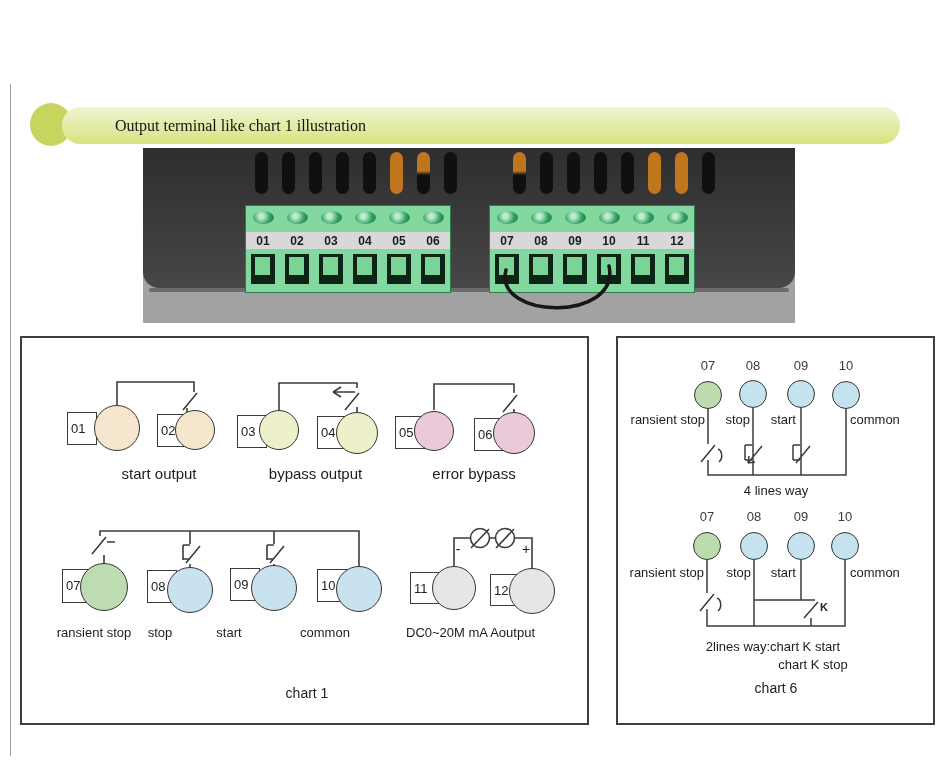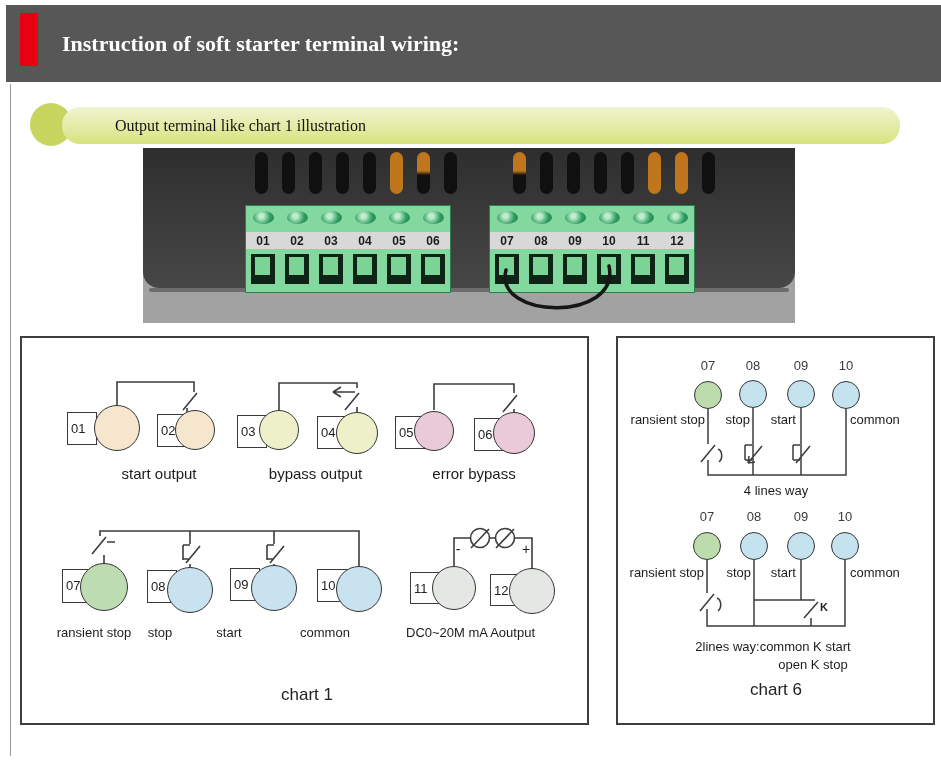--- a/index.html
+++ b/index.html
@@ -52,34 +52,30 @@
   .sq { position:absolute; width:30px; height:33px; border:1.5px solid #3a3a3a; background:#fff;
         box-sizing:border-box; font-size:13px; color:#222; padding:9px 0 0 3px; line-height:1; }
   .circ { position:absolute; border-radius:50%; border:1.5px solid #353535; box-sizing:border-box; }
   .c-bypass  { background:#f6e6cd; } .c-program { background:#eef0ca; } .c-error { background:#eac9d8; }
   .c-green   { background:#bedcb2; } .c-blue    { background:#c8e2ef; } .c-gray  { background:#e4e7e4; }
   .c2-green  { background:#bcdcae; } .c2-blue   { background:#c5e2ef; }
   .lbl  { position:absolute; text-align:center; font-size:15px; color:#1c1c1c; }
   .lbl2 { position:absolute; text-align:center; font-size:13px; color:#1c1c1c; }
   .lblr { text-align:right; } .lbll { text-align:left; }
   .sign { position:absolute; width:16px; text-align:center; font-size:14px; color:#222; }
-  .cap  { position:absolute; text-align:center; font-size:17px; color:#222; }
+  .cap  { position:absolute; text-align:center; font-size:14px; color:#222; }
   .knum { position:absolute; font-size:11px; font-weight:bold; color:#222; }
   .c2num { position:absolute; width:30px; text-align:center; font-size:13px; color:#3a3a3a; }
   .c2circ { position:absolute; width:28px; height:28px; }
 </style>
 </head>
 <body>
 
 <div class="page">
 
-  <div class="header">
-    <div class="red-bar"></div>
-    <div class="title">Instruction of soft starter terminal wiring:</div>
-  </div>
   <div class="left-rule"></div>
 
   <div class="banner-circle"></div>
   <div class="banner-pill">
     <span class="banner-text">Output terminal like chart 1 illustration</span>
   </div>
 
   <div class="photo">
     <div class="device">
       <div class="vents g1">
@@ -270,19 +266,19 @@
     <div class="c2num" style="left:212px;top:171px">10</div>
     <div class="circ c2circ c2-green" style="left:75px;top:194px"></div>
     <div class="circ c2circ c2-blue" style="left:122px;top:194px"></div>
     <div class="circ c2circ c2-blue" style="left:169px;top:194px"></div>
     <div class="circ c2circ c2-blue" style="left:213px;top:194px"></div>
     <div class="lbl2 lblr" style="left:2px;top:227px;width:84px">ransient stop</div>
     <div class="lbl2 lblr" style="left:99px;top:227px;width:34px">stop</div>
     <div class="lbl2 lblr" style="left:145px;top:227px;width:33px">start</div>
     <div class="lbl2 lbll" style="left:232px;top:227px;width:60px">common</div>
     <div class="knum" style="left:202px;top:263px">K</div>
-    <div class="lbl2" style="left:60px;top:301px;width:190px">2lines way:common K start</div>
-    <div class="lbl2" style="left:140px;top:319px;width:110px">open K stop</div>
+    <div class="lbl2" style="left:60px;top:301px;width:190px">2lines way:chart K start</div>
+    <div class="lbl2" style="left:140px;top:319px;width:110px">chart K stop</div>
 
     <div class="cap" style="left:103px;top:342px;width:110px">chart 6</div>
   </div>
 
 </div>
 
 </body></html>

